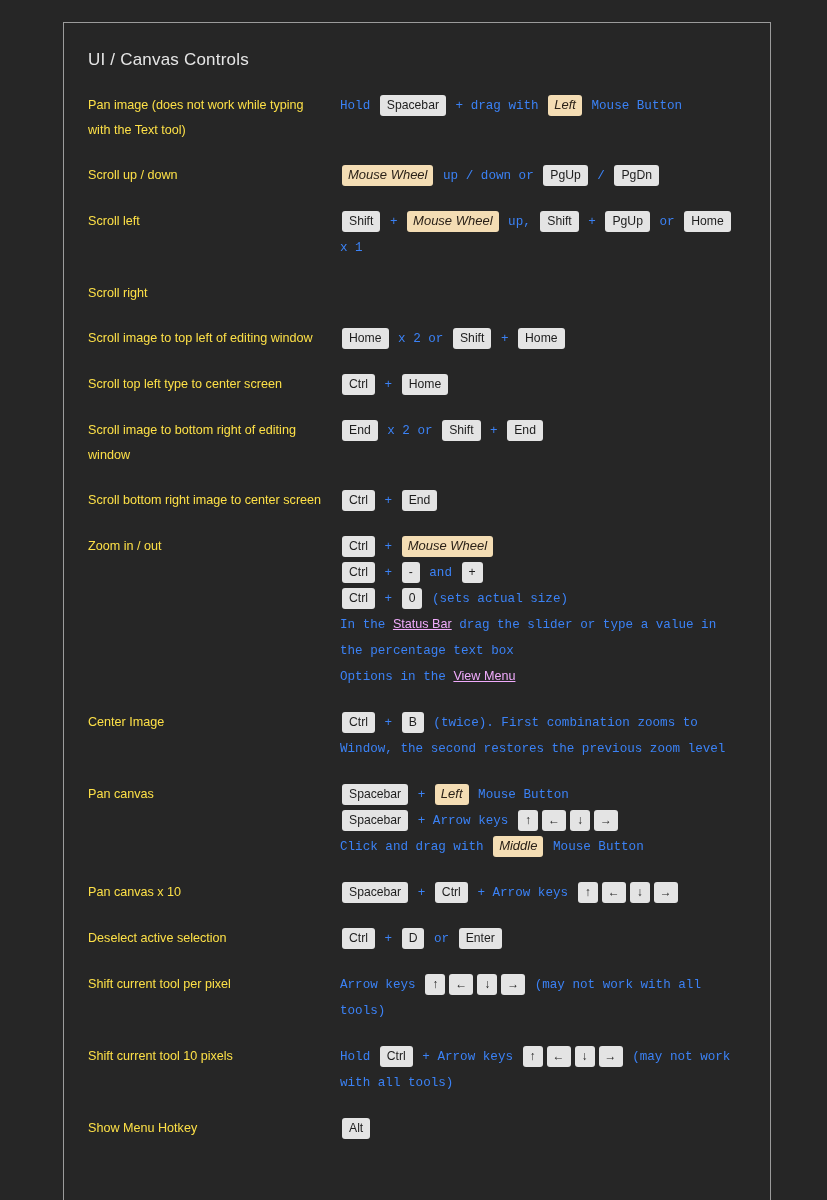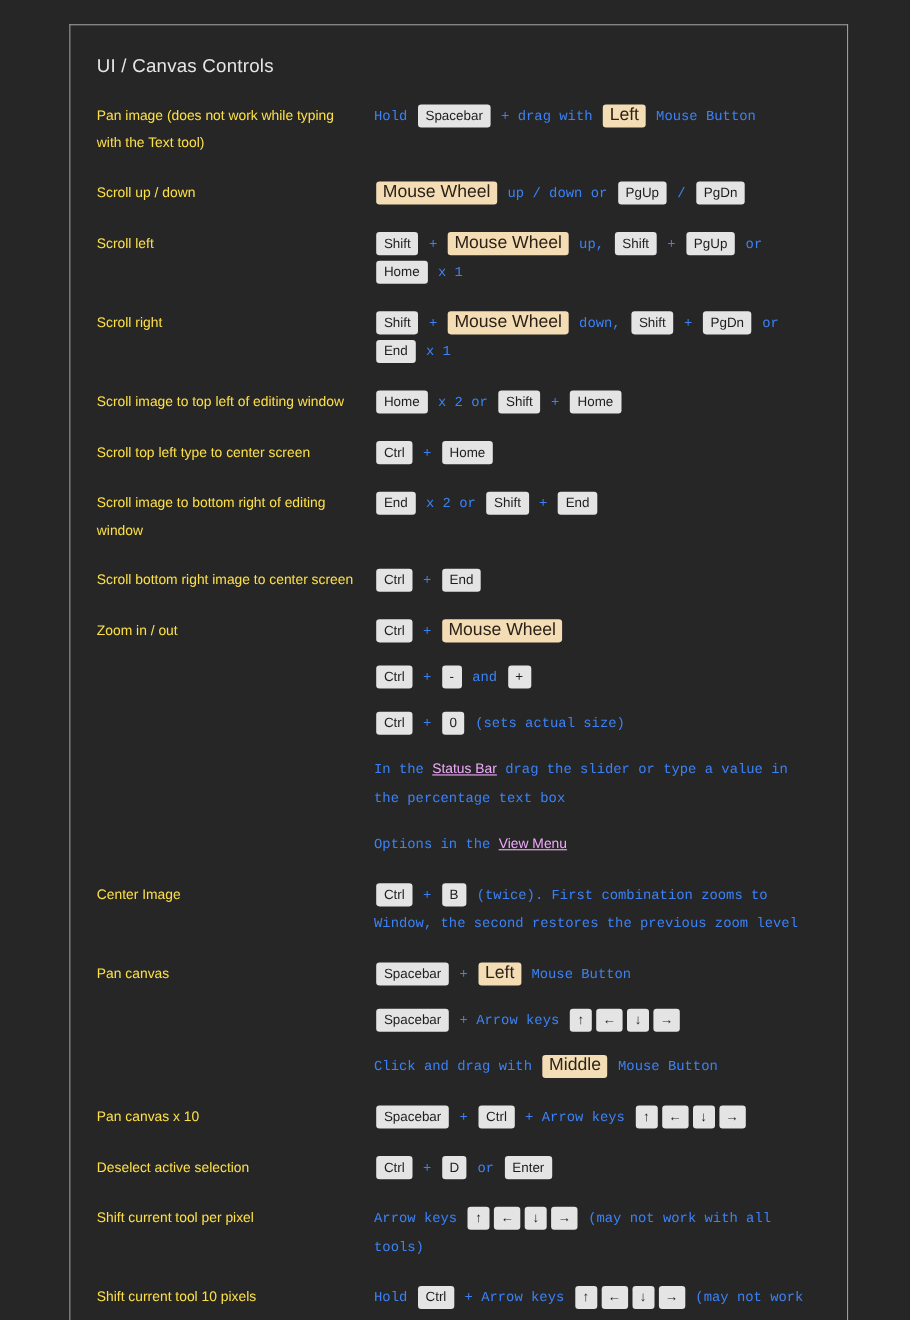--- a/index.html
+++ b/index.html
@@ -52,40 +52,41 @@
     color: #fde047;
   }
   .row-value {
     flex: 1;
     font-size: 12.6px;
     line-height: 25px;
     color: #d9d9d9;
     padding-top: 0;
   }
   .vline { display: block; }
-  .vline + .vline { margin-top: 16px; }
+  .vline + .vline { margin-top: 0px; }
 
   .chip {
     display: inline-block;
     background: #e4e4e4;
     color: #1d1d1d;
     border-radius: 3px;
     font-size: 12.2px;
     line-height: 16px;
     padding: 2px 7px 3px 7px;
     margin: 0 2px;
     vertical-align: baseline;
     font-family: "Liberation Sans", sans-serif;
     white-space: nowrap;
   }
   .chip.mouse {
     background: #f4ddb4;
     color: #2a2118;
-    font-size: 16px;
+    font-size: 13px;
     padding: 2px 6px 3px 6px;
+    font-style: italic;
   }
   .chip.arrow {
     padding: 2px 6px 3px 6px;
     min-width: 20px;
     text-align: center;
     font-size: 12px;
   }
   .plain { color: #3b82f6; font-family: Liberation Mono, monospace; }
   .lnk { color: #f0abfc; }
 </style>
@@ -109,23 +110,20 @@
           </div>
         </div>
         <div class="row">
           <div class="row-label">Scroll left</div>
           <div class="row-value">
             <div class="vline"><span class="chip">Shift</span><span class="plain"> + </span><span class="chip mouse">Mouse Wheel</span><span class="plain"> up, </span><span class="chip">Shift</span><span class="plain"> + </span><span class="chip">PgUp</span><span class="plain"> or </span><span class="chip">Home</span><span class="plain"> x 1</span></div>
           </div>
         </div>
         <div class="row">
           <div class="row-label">Scroll right</div>
-          <div class="row-value">
-            <div class="vline"><span class="chip">Shift</span><span class="plain"> + </span><span class="chip mouse">Mouse Wheel</span><span class="plain"> down, </span><span class="chip">Shift</span><span class="plain"> + </span><span class="chip">PgDn</span><span class="plain"> or </span><span class="chip">End</span><span class="plain"> x 1</span></div>
-          </div>
         </div>
         <div class="row">
           <div class="row-label">Scroll image to top left of editing window</div>
           <div class="row-value">
             <div class="vline"><span class="chip">Home</span><span class="plain"> x 2 or </span><span class="chip">Shift</span><span class="plain"> + </span><span class="chip">Home</span></div>
           </div>
         </div>
         <div class="row">
           <div class="row-label">Scroll top left type to center screen</div>
           <div class="row-value">

